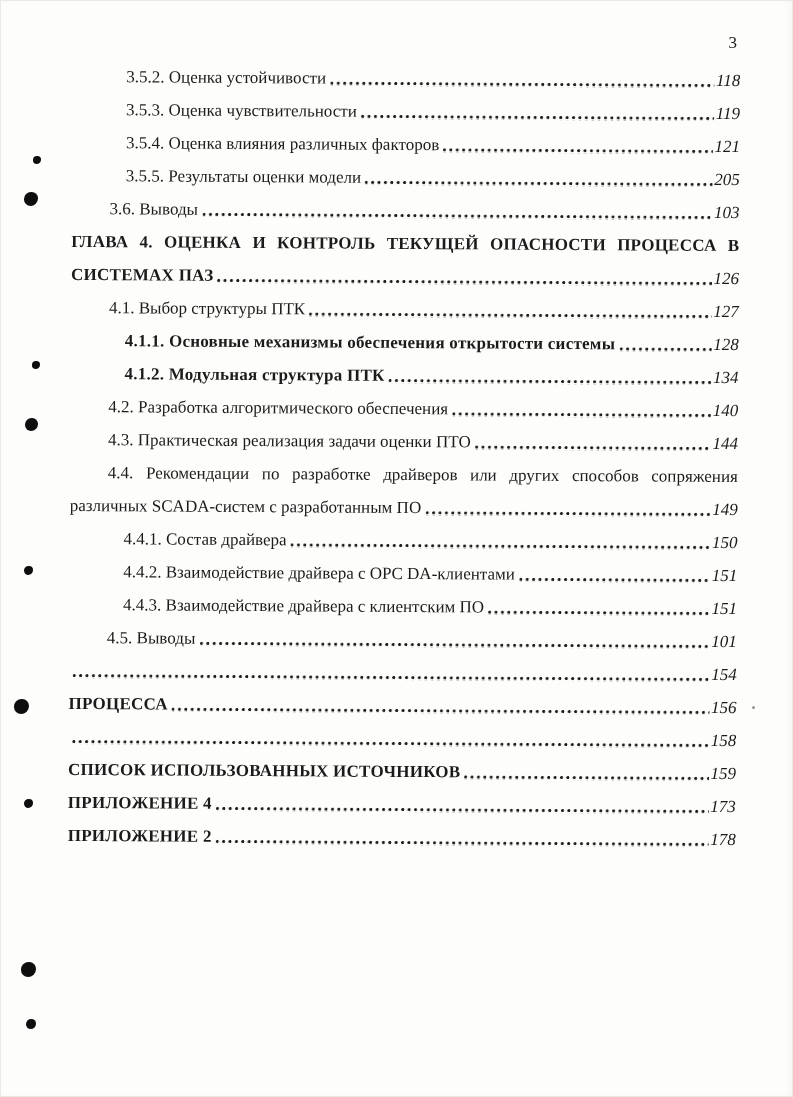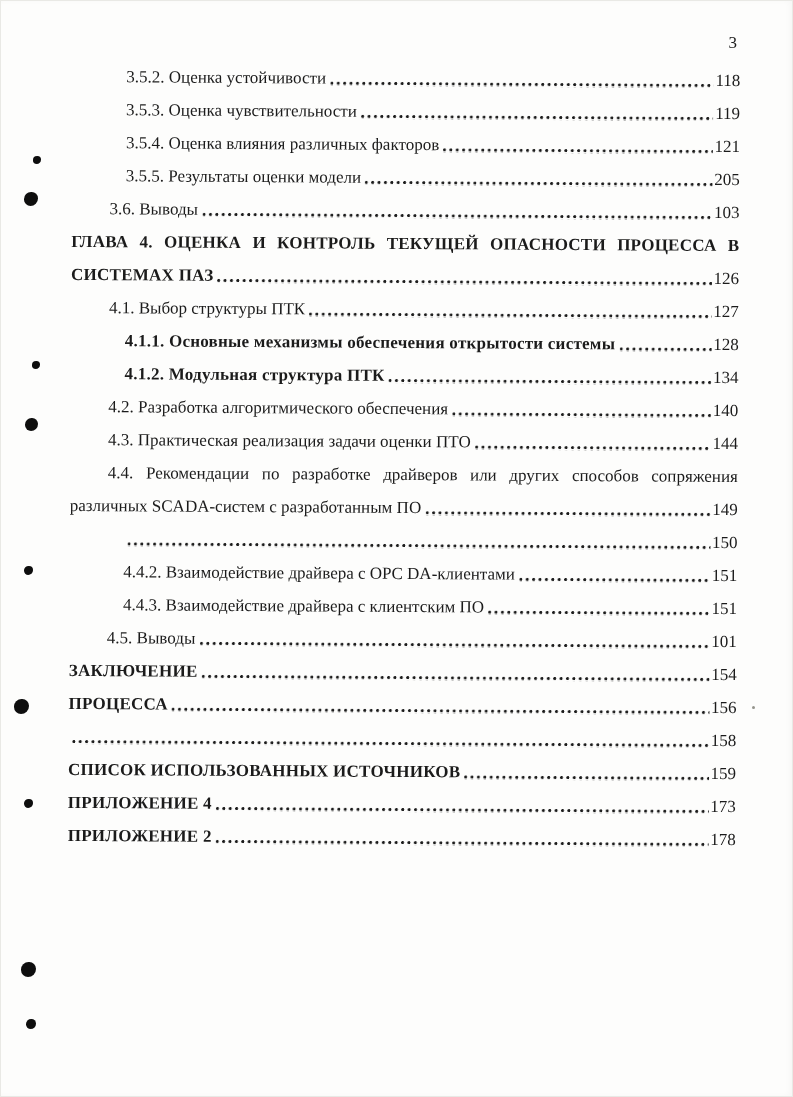--- a/index.html
+++ b/index.html
@@ -50,21 +50,21 @@
   .title { flex: none; }
   .leader {
     flex: 1 1 auto;
     min-width: 10px;
     margin: 0 2px 0 4px;
     background-image: radial-gradient(circle at 1.6px 1.6px, #1b1b1b 1.25px, rgba(0,0,0,0) 1.75px);
     background-size: 6.4px 4px;
     background-repeat: repeat-x;
     background-position: 0 19.5px;
   }
-  .pg { flex: none; }
+  .pg { flex: none; font-style: italic; }
   .spot {
     position: absolute;
     background: #0e0e0e;
     border-radius: 52% 46% 55% 48%;
   }
   .spot.faint {
     background: #94948c;
     border-radius: 50%;
   }
 </style>
@@ -131,40 +131,40 @@
         <span class="leader"></span>
         <span class="pg">144</span>
       </div>
       <div class="row lvl1 justify"><span class="title">4.4. Рекомендации по разработке драйверов или других способов сопряжения</span></div>
       <div class="row lvl0">
         <span class="title">различных SCADA-систем с разработанным ПО</span>
         <span class="leader"></span>
         <span class="pg">149</span>
       </div>
       <div class="row lvl2">
+        <span class="title">4.4.1. Состав драйвера</span>
         <span class="leader"></span>
         <span class="pg">150</span>
       </div>
       <div class="row lvl2">
         <span class="title">4.4.2. Взаимодействие драйвера с OPC DA-клиентами</span>
         <span class="leader"></span>
         <span class="pg">151</span>
       </div>
       <div class="row lvl2">
         <span class="title">4.4.3. Взаимодействие драйвера с клиентским ПО</span>
         <span class="leader"></span>
         <span class="pg">151</span>
       </div>
       <div class="row lvl1">
         <span class="title">4.5. Выводы</span>
         <span class="leader"></span>
         <span class="pg">101</span>
       </div>
       <div class="row lvl0 bold">
-        <span class="title">ЗАКЛЮЧЕНИЕ</span>
         <span class="leader"></span>
         <span class="pg">154</span>
       </div>
       <div class="row lvl0 bold">
         <span class="title">ПРОЦЕССА</span>
         <span class="leader"></span>
         <span class="pg">156</span>
       </div>
       <div class="row lvl0 bold">
         <span class="leader"></span>

